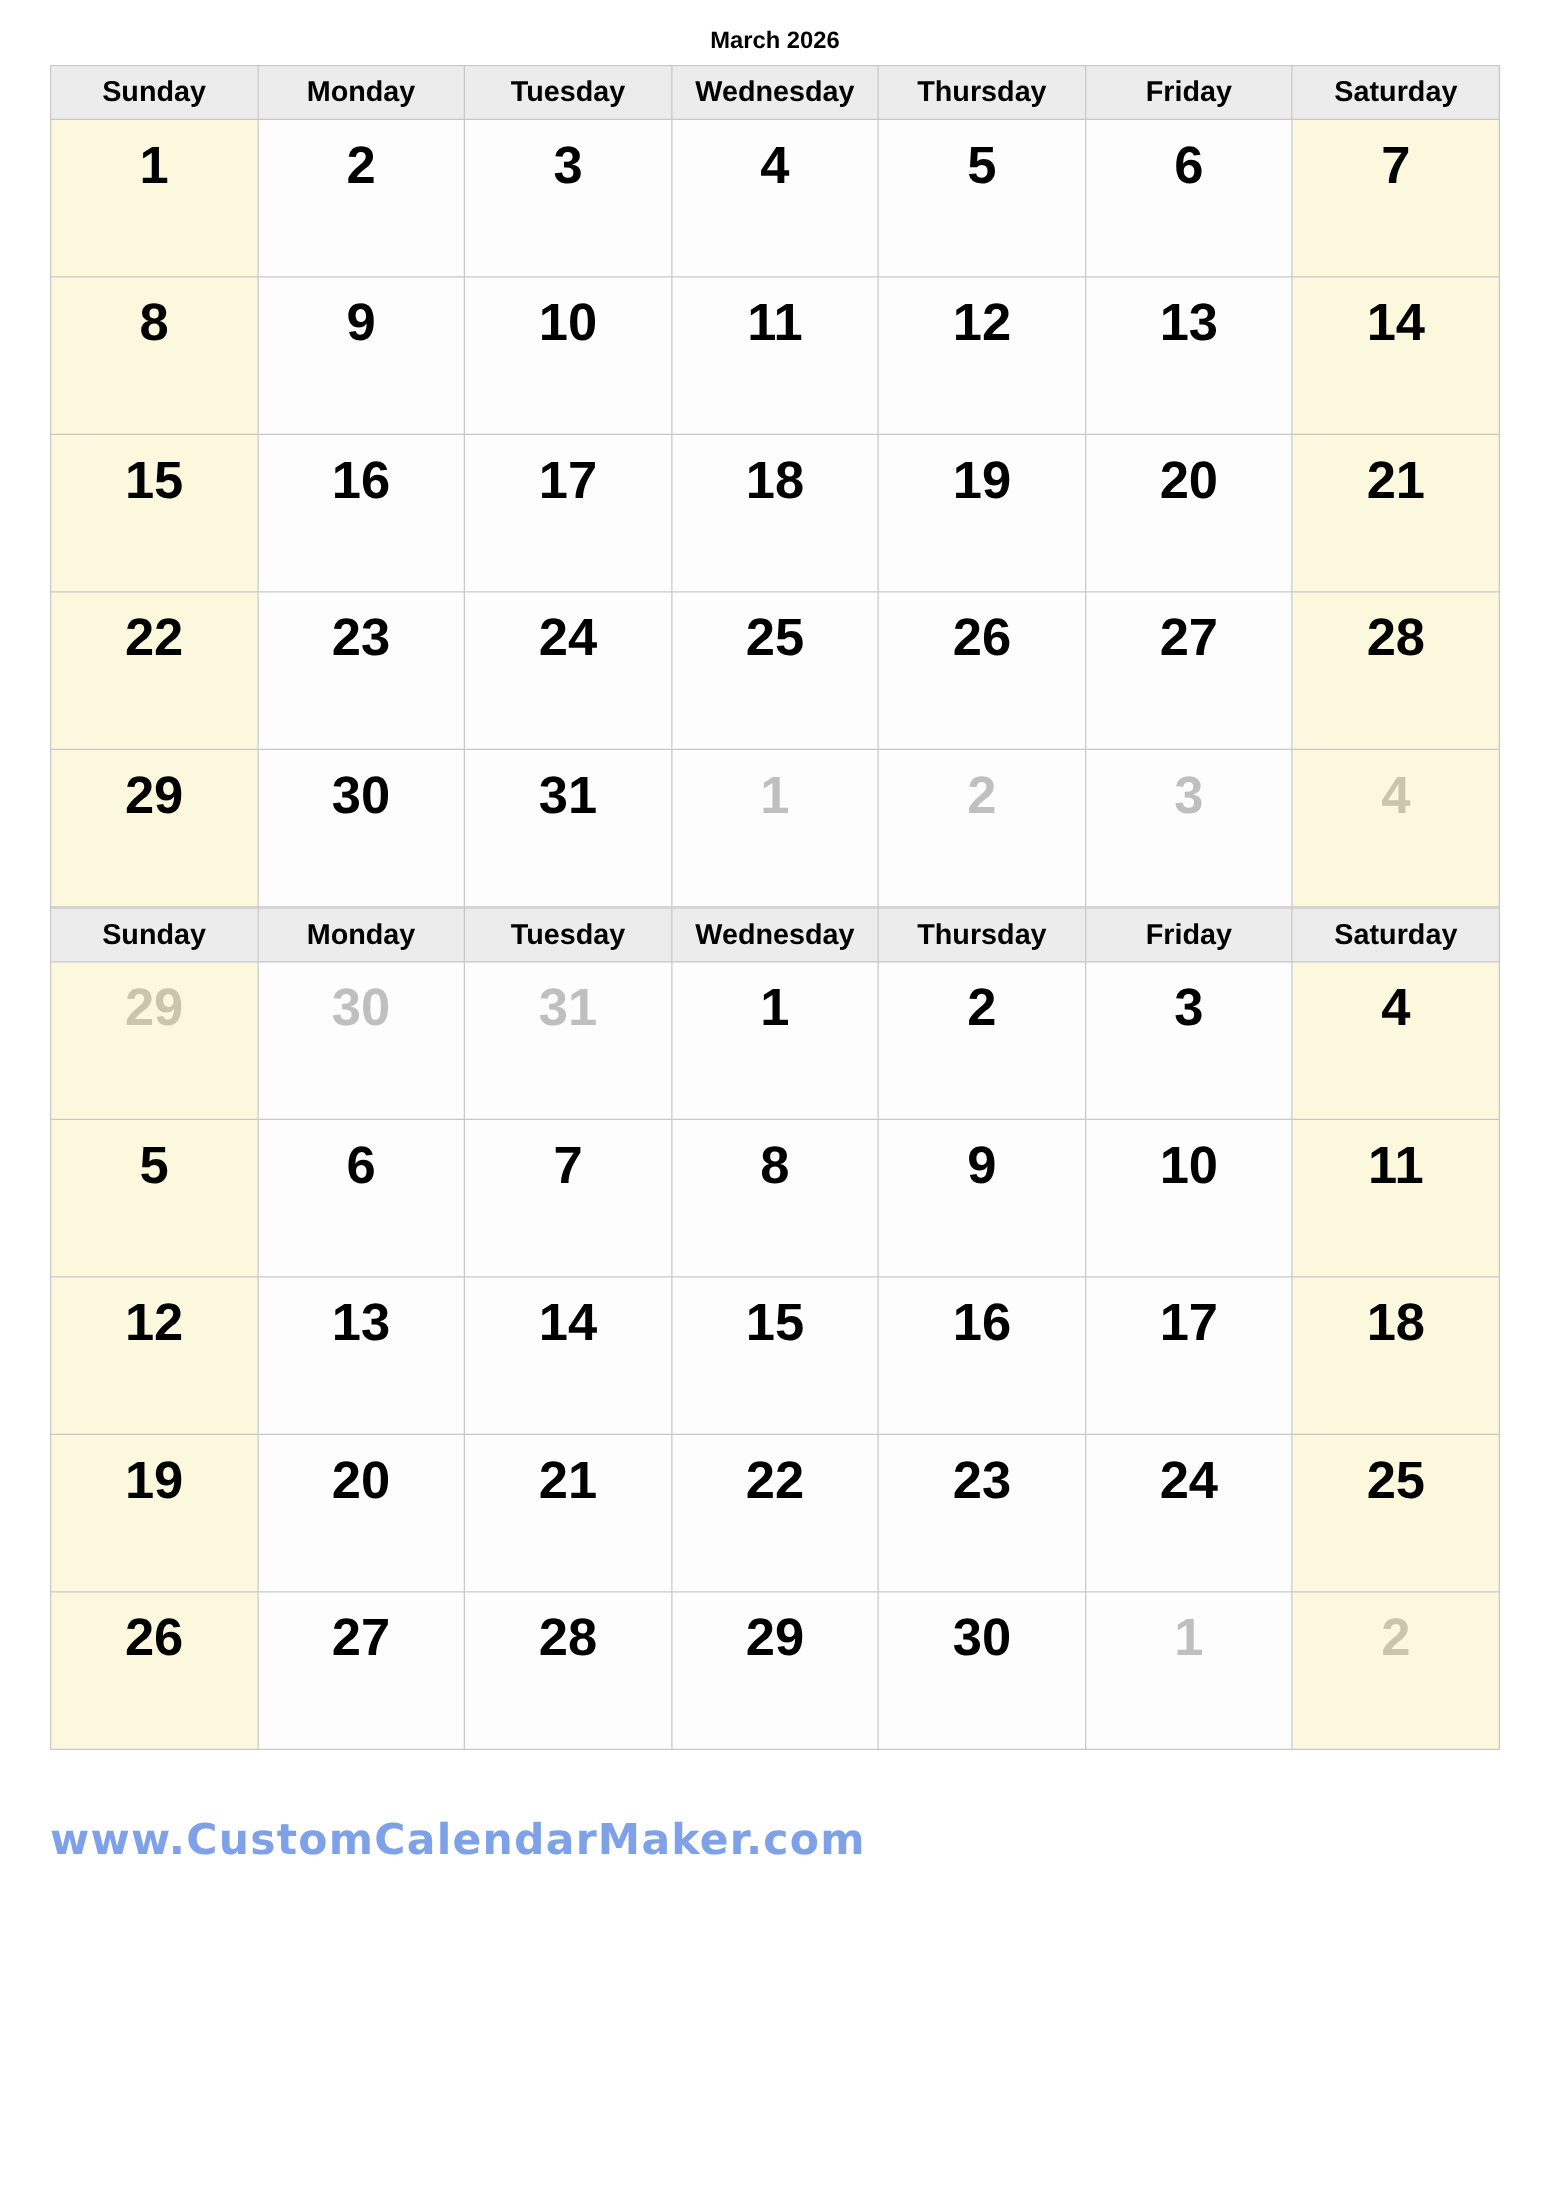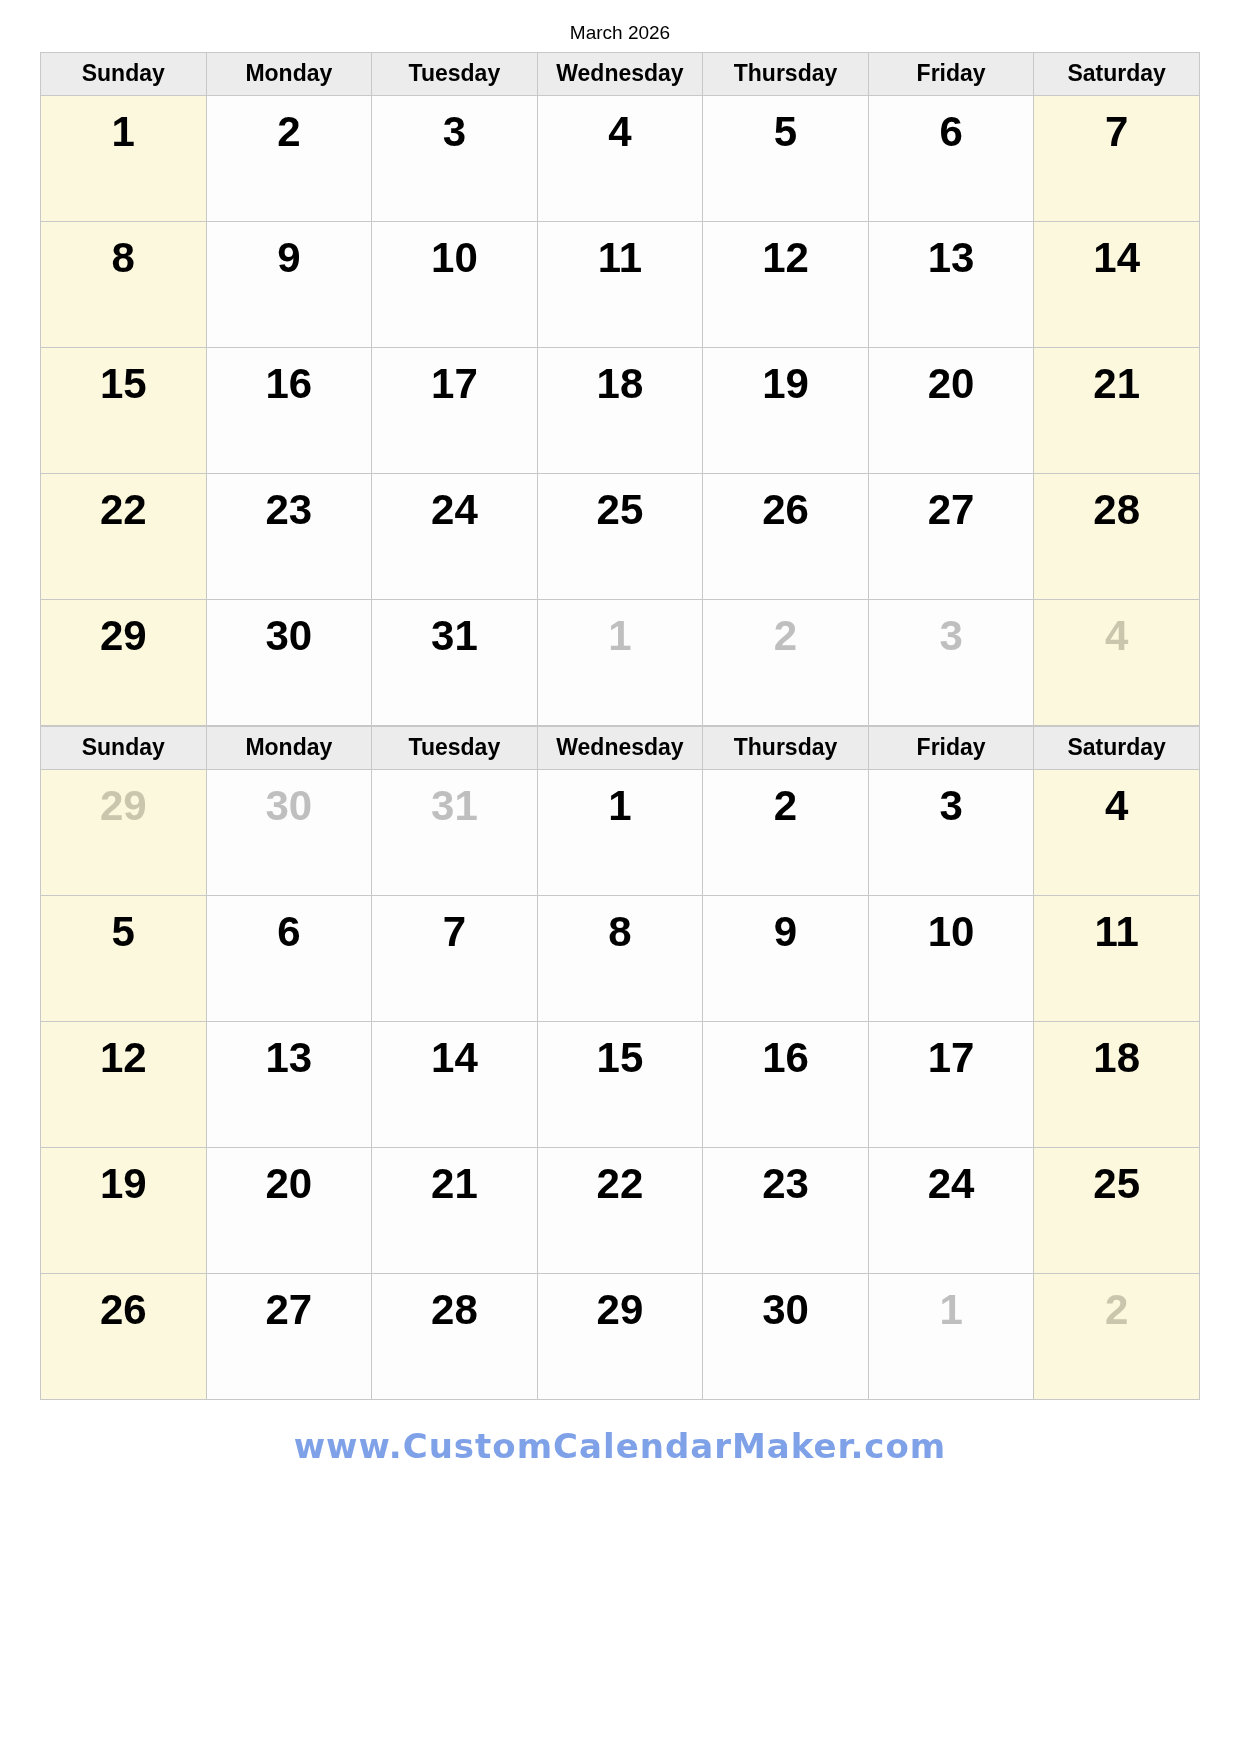--- a/index.html
+++ b/index.html
@@ -20,21 +20,21 @@
     padding: 18px 40px 0 40px;
     display: block;
   }
   .month-block {
     width: 1160px;
     margin: 0 auto;
   }
   .month-title {
     text-align: center;
     font-size: 19px;
-    font-weight: normal;
+    font-weight: bold;
     letter-spacing: 0px;
     margin: 4px 0 8px 0;
     color: #000;
   }
   table.cal {
     border-collapse: collapse;
     table-layout: fixed;
     width: 1160px;
   }
   table.cal th {
@@ -60,22 +60,21 @@
   table.cal td.weekend {
     background: #fbf8dd;
   }
   table.cal td.other {
     color: #bfbfbf;
   }
   table.cal td.other-weekend {
     color: #c9c6ad;
   }
   .footer {
-    text-align: center;
-    margin-top: 26px;
+    margin-top: 52px;
     font-size: 34px;
     font-weight: bold;
     color: #7fa1e8;
     font-family: "DejaVu Sans", sans-serif;
     letter-spacing: 1px;
   }
 </style>
 </head>
 <body>
 

